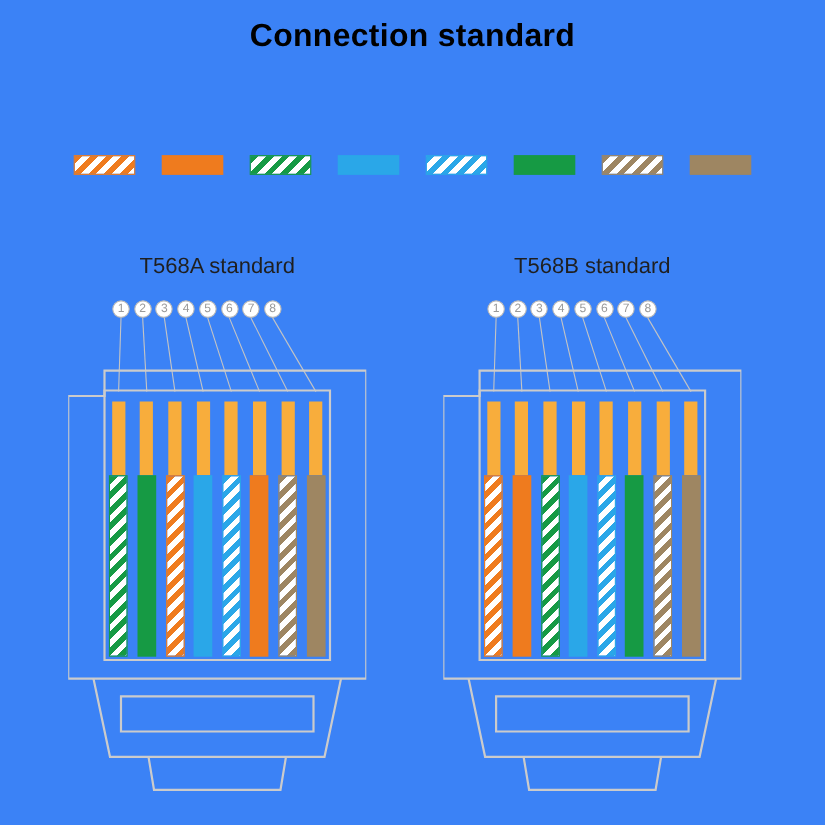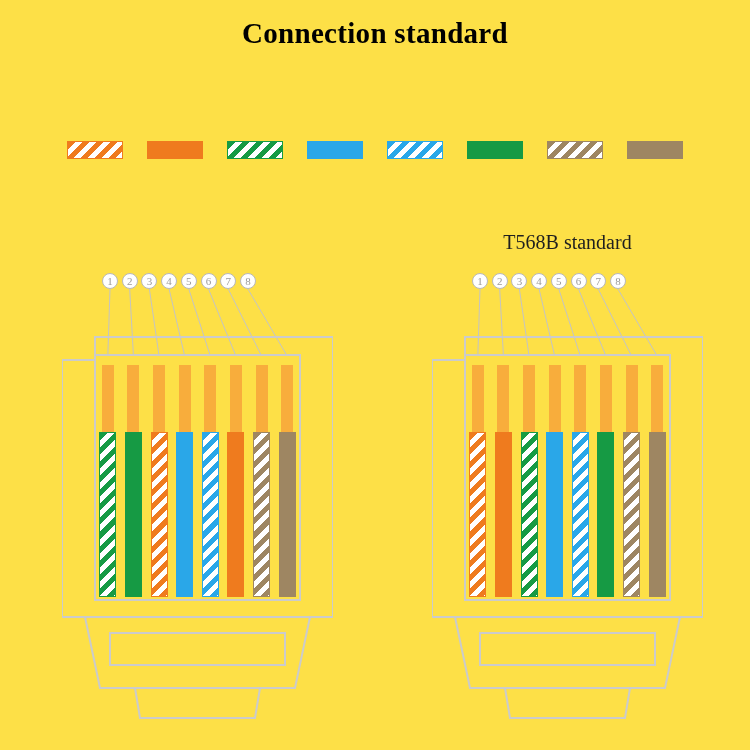--- a/index.html
+++ b/index.html
@@ -1,19 +1,19 @@
 <!DOCTYPE html>
 <html><head>
 <meta charset="utf-8">
 <style>
   * { margin:0; padding:0; box-sizing:border-box; }
   html,body { background:#fff; }
   .page {
-    position:relative; width:750px; height:750px; background:#fde047;
-    font-family:Liberation Serif, serif; overflow:hidden;
+    position:relative; width:750px; height:750px; background:#3b82f6;
+    font-family:Liberation Sans, sans-serif; overflow:hidden;
   }
   .title {
     text-align:center; padding-top:17px; font-size:29px; font-weight:700;
     color:#000; letter-spacing:.3px;
   }
   .subtitle {
     text-align:center; margin-top:9px; font-size:17.5px; color:#3a3a3a;
     line-height:1.45;
   }
   .legend {
@@ -46,20 +46,21 @@
       <span class="swatch" style="background: rgb(239, 123, 30);"></span>
       <span class="swatch" style="background: repeating-linear-gradient(135deg, rgb(22, 154, 68) 0px, rgb(22, 154, 68) 5px, rgb(255, 255, 255) 5px, rgb(255, 255, 255) 10px); border: 1px solid rgb(22, 154, 68);"></span>
       <span class="swatch" style="background: rgb(42, 167, 232);"></span>
       <span class="swatch" style="background: repeating-linear-gradient(135deg, rgb(42, 167, 232) 0px, rgb(42, 167, 232) 5px, rgb(255, 255, 255) 5px, rgb(255, 255, 255) 10px); border: 1px solid rgb(42, 167, 232);"></span>
       <span class="swatch" style="background: rgb(22, 154, 68);"></span>
       <span class="swatch" style="background: repeating-linear-gradient(135deg, rgb(158, 134, 98) 0px, rgb(158, 134, 98) 5px, rgb(255, 255, 255) 5px, rgb(255, 255, 255) 10px); border: 1px solid rgb(158, 134, 98);"></span>
       <span class="swatch" style="background: rgb(158, 134, 98);"></span>
     </div>
   <div id="connectors">
       <div class="connector" style="left: 62px;">
+        <div class="std-title">T568A standard</div>
         <span class="pin-num" style="left: 40px;">1</span>
         <span class="pin-num" style="left: 59.7px;">2</span>
         <span class="pin-num" style="left: 79.4px;">3</span>
         <span class="pin-num" style="left: 99.1px;">4</span>
         <span class="pin-num" style="left: 118.8px;">5</span>
         <span class="pin-num" style="left: 138.5px;">6</span>
         <span class="pin-num" style="left: 158.2px;">7</span>
         <span class="pin-num" style="left: 177.9px;">8</span>
         <svg width="271" height="510" class="outline-svg">
           <line x1="48" y1="64" x2="45.8125" y2="131" stroke="#C4C4C4" stroke-width="1"></line>
@@ -86,21 +87,21 @@
         <div class="wire" style="left: 114.188px; background: rgb(42, 167, 232);"></div>
         <div class="pin" style="left: 142.312px; background: rgb(248, 173, 60);"></div>
         <div class="wire" style="left: 139.812px; background: repeating-linear-gradient(135deg, rgb(42, 167, 232) 0px, rgb(42, 167, 232) 5px, rgb(255, 255, 255) 5px, rgb(255, 255, 255) 10px); border: 1px solid rgb(42, 167, 232);"></div>
         <div class="pin" style="left: 167.938px; background: rgb(248, 173, 60);"></div>
         <div class="wire" style="left: 165.438px; background: rgb(239, 123, 30);"></div>
         <div class="pin" style="left: 193.562px; background: rgb(248, 173, 60);"></div>
         <div class="wire" style="left: 191.062px; background: repeating-linear-gradient(135deg, rgb(158, 134, 98) 0px, rgb(158, 134, 98) 5px, rgb(255, 255, 255) 5px, rgb(255, 255, 255) 10px); border: 1px solid rgb(158, 134, 98);"></div>
         <div class="pin" style="left: 219.188px; background: rgb(248, 173, 60);"></div>
         <div class="wire" style="left: 216.688px; background: rgb(158, 134, 98);"></div>
       </div>
-      <div class="connector" style="left: 432px;">
+      <div class="connector" style="left: 403px;">
         <div class="std-title">T568B standard</div>
         <span class="pin-num" style="left: 40px;">1</span>
         <span class="pin-num" style="left: 59.7px;">2</span>
         <span class="pin-num" style="left: 79.4px;">3</span>
         <span class="pin-num" style="left: 99.1px;">4</span>
         <span class="pin-num" style="left: 118.8px;">5</span>
         <span class="pin-num" style="left: 138.5px;">6</span>
         <span class="pin-num" style="left: 158.2px;">7</span>
         <span class="pin-num" style="left: 177.9px;">8</span>
         <svg width="271" height="510" class="outline-svg">

